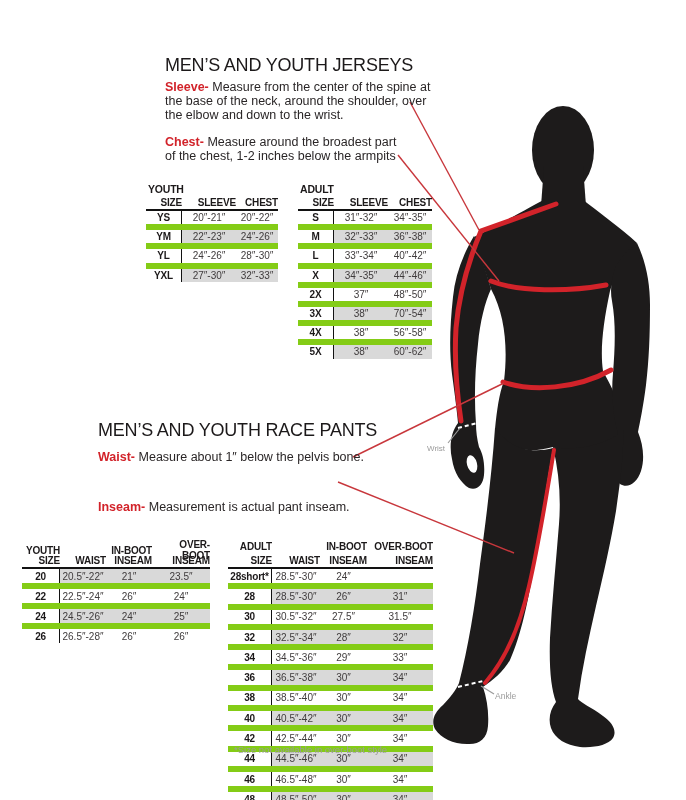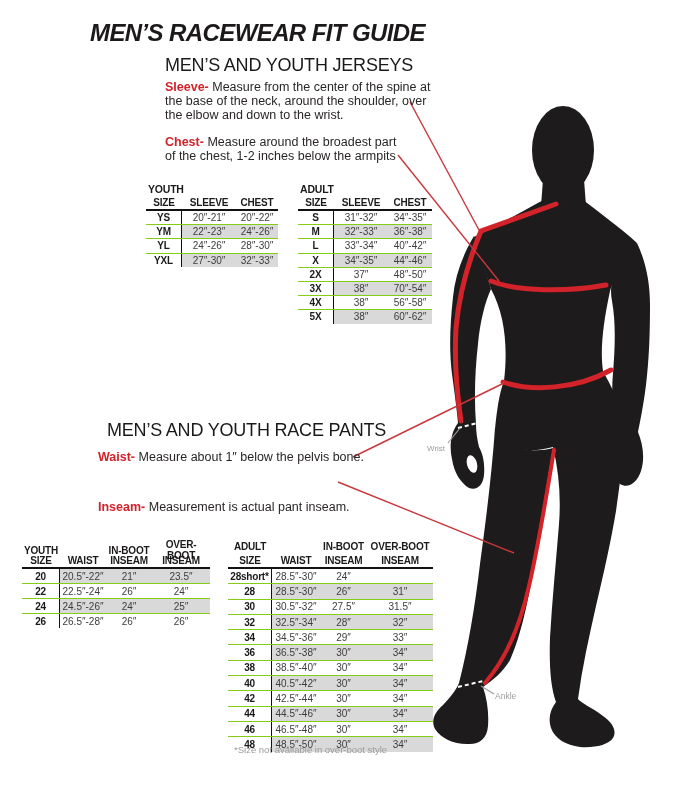--- a/index.html
+++ b/index.html
@@ -12,22 +12,22 @@
   .sec-head{font-size:18px;font-weight:normal;color:#1c191a;letter-spacing:-0.2px;white-space:nowrap;}
   .para{font-size:12.5px;line-height:13.8px;color:#2a2627;}
   .para .lbl{color:#d2232a;font-weight:bold;}
   .nowrap{white-space:nowrap;}
   
   .tbl{position:absolute;z-index:2;color:#1c191a;}
   .group-label{font-size:10.5px;font-weight:bold;letter-spacing:-0.2px;height:13px;}
   .thead-row,.trow{display:grid;align-items:center;}
   .thead-row{font-weight:bold;font-size:10px;height:13px;}
   .thead-row.rule{border-bottom:2px solid #121212;}
-  .hcell{text-align:center;letter-spacing:-0.2px;}
-  .trow{border-bottom:1px solid #84cc16;}
+  .hcell{text-align:right;letter-spacing:-0.2px;}
+  .trow{border-bottom:6px solid #84cc16;}
   .trow:last-child{border-bottom:none;}
   .trow.shaded .cdata{background:#d9d9d9;}
   .cell{height:100%;display:flex;align-items:center;justify-content:center;
         font-size:10px;white-space:nowrap;}
   .csize{font-weight:bold;letter-spacing:-0.2px;border-right:1px solid #121212;background:#fff;}
   .cdata{color:#3f3b3c;}
   
   .cols-jy .thead-row,.cols-jy .trow{grid-template-columns:36px 54px 42px;}
   .cols-ja .thead-row,.cols-ja .trow{grid-template-columns:36px 54px 44px;}
   .cols-py .thead-row,.cols-py .trow{grid-template-columns:38px 46px 46px 58px;}
@@ -75,21 +75,20 @@
     </g>
 
     <g fill="none" stroke="#9b9b9b" stroke-width="1.2">
       <path d="M448,443 L460,428"></path>
       <path d="M494,694 L481,686"></path>
     </g>
     <text x="427" y="451" font-size="8" fill="#9b9b9b">Wrist</text>
     <text x="495" y="699" font-size="8.5" fill="#9b9b9b">Ankle</text>
   </svg>
 
-  <div class="abs page-title">MEN’S RACEWEAR FIT GUIDE</div>
 
   <div class="abs sec-head" style="left:165px;top:55px;">MEN’S AND YOUTH JERSEYS</div>
 
   <div class="abs para" style="left:165px;top:81px;width:266px;">
     <span class="lbl">Sleeve-</span><span> Measure from the center of the spine at the base of the neck, around the shoulder, over the elbow and down to the wrist.</span>
   </div>
 
   <div class="abs para" style="left:165px;top:136px;width:242px;">
     <span class="lbl">Chest-</span><span> Measure around the broadest part of the chest, 1-2 inches below the armpits</span>
   </div>
@@ -169,21 +168,21 @@
           <div class="cell cdata">56″-58″</div>
         </div>
         <div class="trow shaded">
           <div class="cell csize">5X</div>
           <div class="cell cdata">38″</div>
           <div class="cell cdata">60″-62″</div>
         </div>
       </div>
   </div>
 
-  <div class="abs sec-head" style="left:107px;top:420px;">MEN’S AND YOUTH RACE PANTS</div>
+  <div class="abs sec-head" style="left:98px;top:420px;">MEN’S AND YOUTH RACE PANTS</div>
 
   <div class="abs para nowrap" style="left:98px;top:451px;">
     <span class="lbl">Waist-</span><span> Measure about 1″ below the pelvis bone.</span>
   </div>
 
   <div class="abs para nowrap" style="left:98px;top:501px;">
     <span class="lbl">Inseam-</span><span> Measurement is actual pant inseam.</span>
   </div>
 
   <div class="tbl cols-py pants-head" style="left:22px;top:539px;width:188px;">

